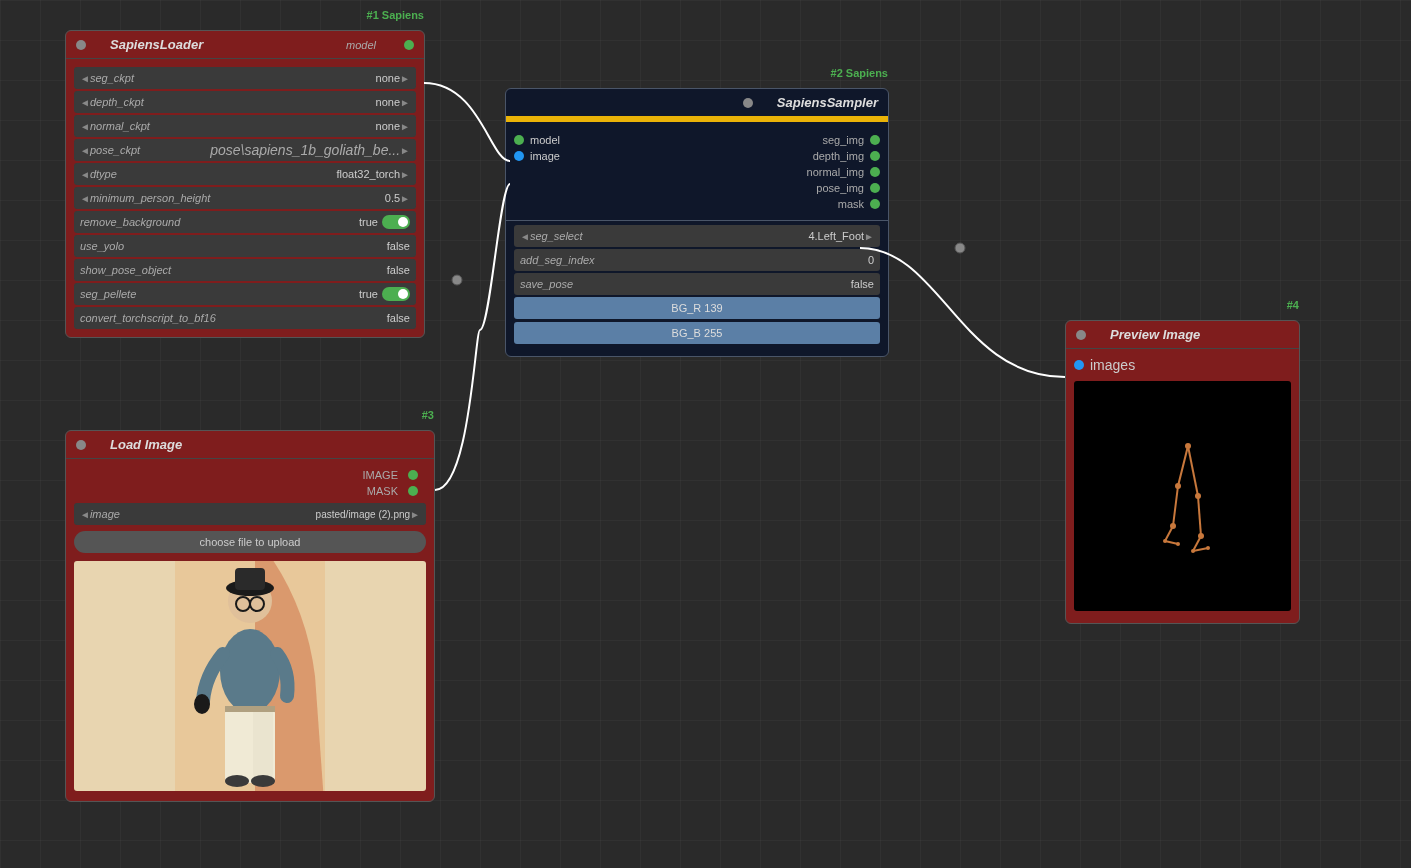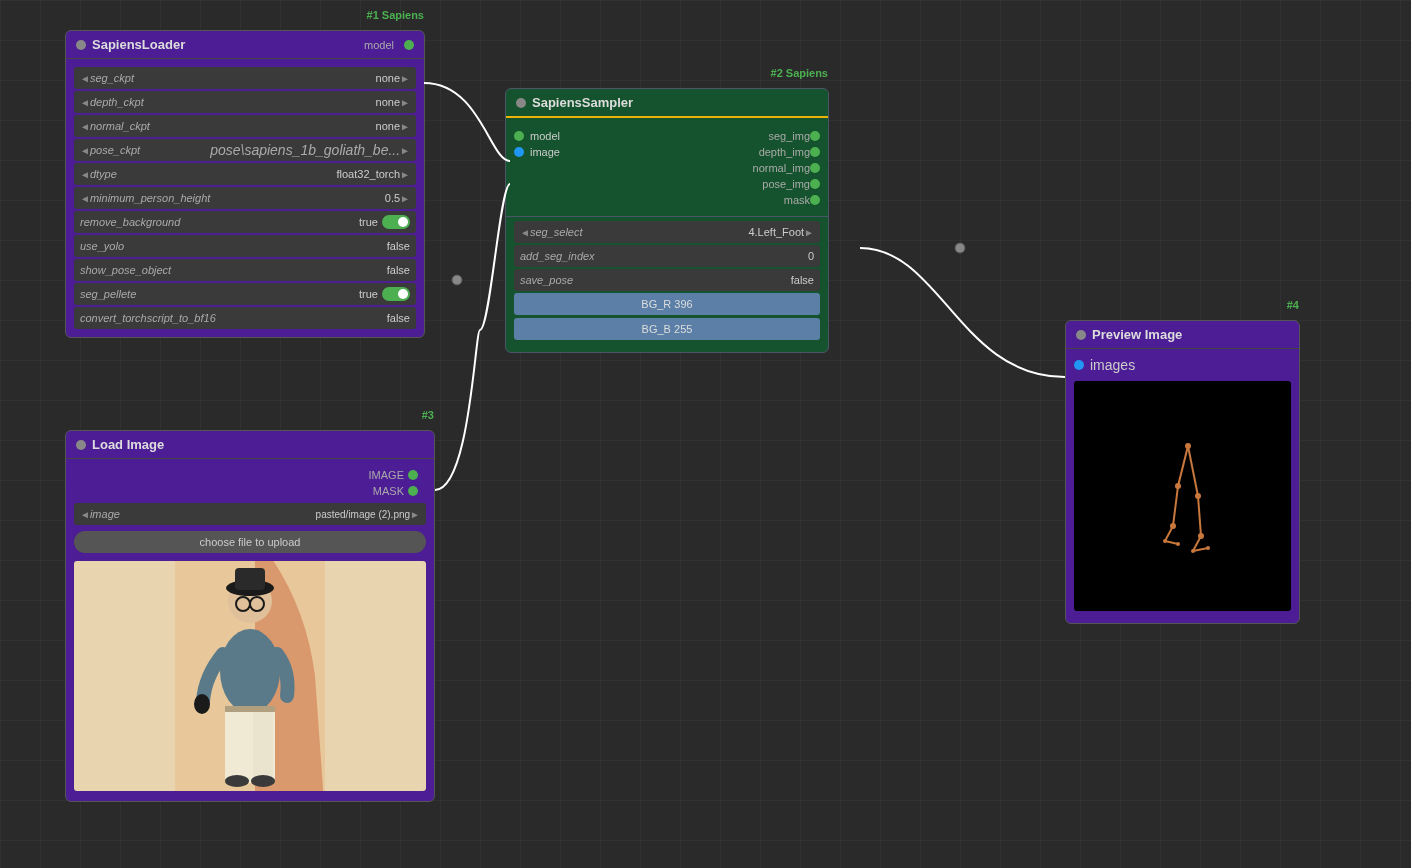--- a/index.html
+++ b/index.html
@@ -13,32 +13,33 @@
       height: 868px;
       overflow: hidden;
       font-family: 'Segoe UI', Arial, sans-serif;
       font-size: 12px;
       color: #ccc;
       position: relative;
     }
 
     .node {
       position: absolute;
-      background: #4c1d95;
+      background: #7f1d1d;
       border: 1px solid #555;
       border-radius: 6px;
       min-width: 180px;
     }
 
     .node-header {
       display: flex;
       align-items: center;
-      gap: 6px;
+      gap: 24px;
       padding: 6px 10px;
       border-bottom: 1px solid #444;
+      font-style: italic;
     }
 
     .node-title {
       font-size: 13px;
       font-weight: 600;
       color: #ddd;
     }
 
     .node-dot {
       width: 10px;
@@ -122,41 +123,42 @@
     }
     .port-green { background: #4caf50; }
     .port-blue { background: #2196f3; }
 
     
     .output-row {
       display: flex;
       align-items: center;
       justify-content: flex-end;
       padding: 2px 8px;
+      gap: 6px;
     }
     .input-row {
       display: flex;
       align-items: center;
       padding: 2px 8px;
       gap: 6px;
     }
 
     
     #node-sapiens-loader {
       left: 65px;
       top: 30px;
       width: 360px;
     }
 
     
     #node-sapiens-sampler {
       left: 505px;
       top: 88px;
-      width: 324px;
-      background: #14532d;
+      width: 384px;
+      background: #0f172a;
       border-color: #4a5568;
     }
 
     
     #node-load-image {
       left: 65px;
       top: 430px;
       width: 370px;
     }
 
@@ -226,21 +228,22 @@
       height: 230px;
       background: #000;
       border-radius: 3px;
       display: flex;
       align-items: center;
       justify-content: center;
       overflow: hidden;
     }
 
     .sampler-header {
-      border-bottom: 2px solid #eab308;
+      border-bottom: 6px solid #eab308;
+      justify-content: flex-end;
     }
 
     .sampler-section-divider {
       height: 1px;
       background: #4a5568;
       margin: 4px 0;
     }
   </style>
 </head>
 <body>
@@ -401,21 +404,21 @@
       <span class="row-label">add_seg_index</span>
       <span class="row-value">0</span>
     </div>
 
     <div class="widget-row">
       <span class="row-label">save_pose</span>
       <span class="row-value">false</span>
     </div>
 
     <div class="slider-row">
-      <span class="slider-row-label">BG_R  396</span>
+      <span class="slider-row-label">BG_R  139</span>
     </div>
     <div class="slider-row" style="margin-top:3px;margin-bottom:6px;">
       <span class="slider-row-label">BG_B  255</span>
     </div>
   </div>
 </div>
 
 <div class="node" id="node-load-image">
   <div style="position:relative;">
     <span class="node-label" style="right:0;top:-22px;position:absolute;">#3</span>

